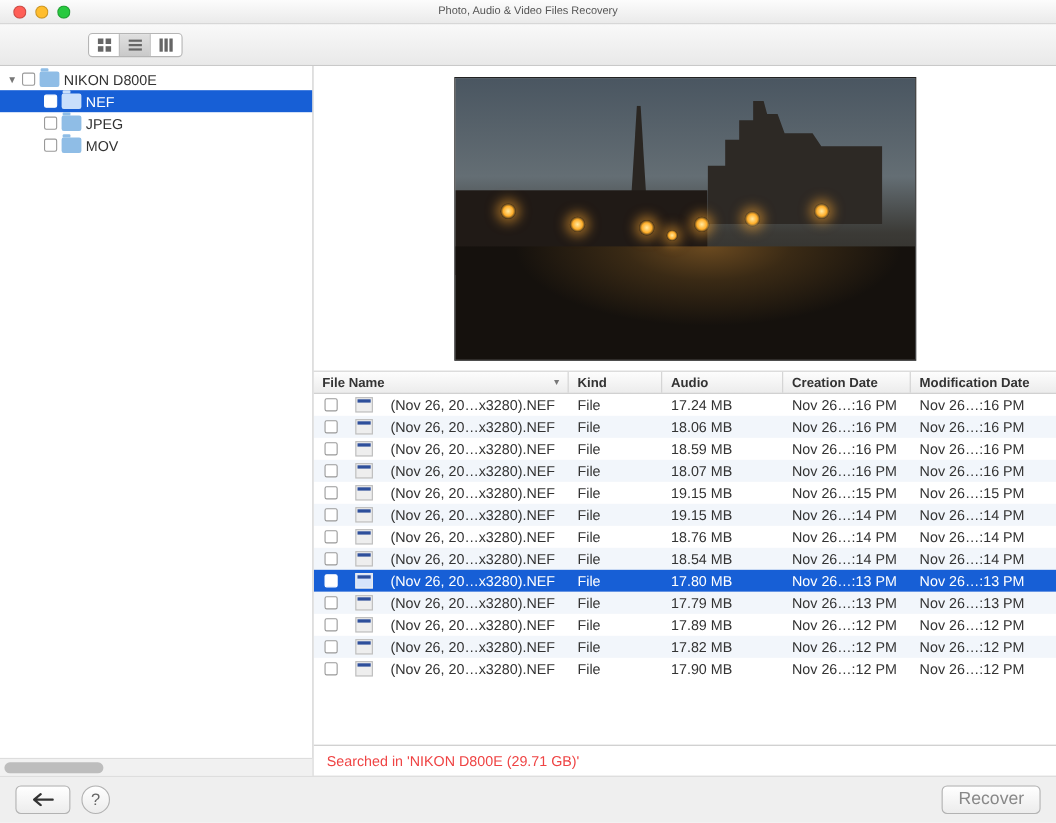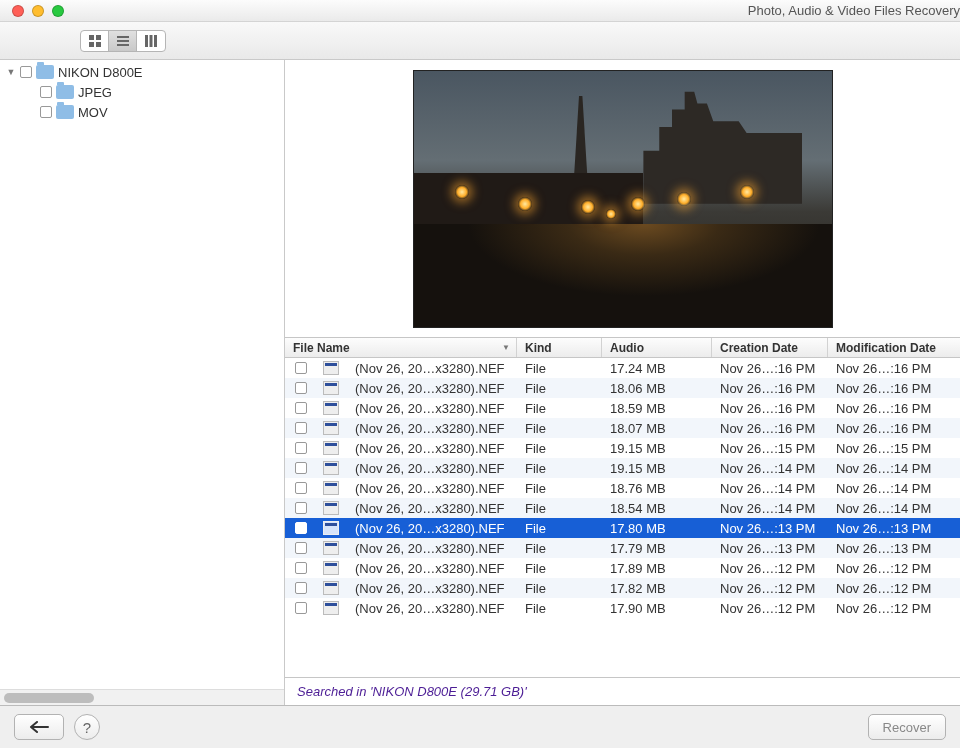--- a/index.html
+++ b/index.html
@@ -20,21 +20,21 @@
     align-items: center;
     background: linear-gradient(#fcfcfc,#eaeaea);
     border-bottom: 1px solid #d4d4d4;
     position: relative;
   }
   .traffic {
     display: flex; gap:8px; padding-left:12px;
   }
   .dot { width:12px; height:12px; border-radius:50%; border:1px solid rgba(0,0,0,.2);}
   .dot.red{background:#ff5f57;} .dot.yellow{background:#ffbd2e;} .dot.green{background:#28c940;}
-  .title { position:absolute; left:0; right:0; text-align:right; font-size:13px; color:#555;}
+  .title { position:absolute; left:0; right:0; text-align:center; font-size:10px; color:#555;}
   .toolbar {
     height: 38px; display:flex; align-items:center; padding-left:80px;
     background: linear-gradient(#f9f9f9,#e9e9e9); border-bottom:1px solid #c9c9c9;
   }
   .seg { display:flex; border:1px solid #b5b5b5; border-radius:4px; height:22px; overflow:hidden; background:#fff;}
   .seg div { width:28px; display:flex; align-items:center; justify-content:center; border-right:1px solid #b5b5b5;}
   .seg div:last-child{border-right:none;}
   .seg svg { width:14px; height:14px; fill:#666; }
   .seg .active { background:linear-gradient(#e0e0e0,#c9c9c9); }
   .body {
@@ -128,29 +128,29 @@
   .row .fico { width:16px; height:14px; background:#eee; border:1px solid #bbb; position:relative;}
   .row .fico::before{content:""; position:absolute; top:1px; left:1px; right:1px; height:3px; background:#2e4f9b;}
   .row.sel { background:#175fd6 !important; color:#fff;}
   .row.sel .cb{border-color:#fff;}
   .row.sel .fico{background:#d6e4fb;border-color:#eee;}
   .statusbar {
     height:28px; border-top:1px solid #c6c6c6; background:#fff;
     display:flex; align-items:center; justify-content:space-between;
     padding:0 12px; font-size:13px;
   }
-  .statusbar .right { font-style:italic; color:#4c1d95;}
+  .statusbar .right { color:#ef4444;}
   .bottombar {
     height:42px; display:flex; align-items:center; justify-content:space-between;
     padding:0 14px; background:#efefef;
   }
   .pillbtn {
     height:26px; min-width:44px; padding:0 14px; border:1px solid #b2b2b2; border-radius:5px;
     background:linear-gradient(#fff,#ececec); display:flex; align-items:center; justify-content:center;
-    font-size:13px; color:#555;
+    font-size:16px; color:#555;
   }
   .helpbtn {
     width:26px; height:26px; border:1px solid #b2b2b2; border-radius:50%;
     background:linear-gradient(#fff,#ececec); display:flex; align-items:center; justify-content:center;
     font-size:15px; color:#666; margin-left:10px;
   }
   .leftgrp { display:flex; align-items:center;}
   .recover { font-weight:500; color:#888;}
 </style>
 </head>
@@ -193,20 +193,26 @@
 </div>
 
 <div class="body">
   <div class="sidebar">
     <div class="tree">
       <div class="tree-row">
         <span class="disclosure">▼</span>
         <span class="cb"></span>
         <span class="folder"></span>
         <span class="lbl">NIKON D800E</span>
+      </div>
+      <div class="tree-row indent1 selected">
+        <span class="disclosure"></span>
+        <span class="cb"></span>
+        <span class="folder"></span>
+        <span class="lbl">NEF</span>
       </div>
       <div class="tree-row indent1">
         <span class="disclosure"></span>
         <span class="cb"></span>
         <span class="folder"></span>
         <span class="lbl">JPEG</span>
       </div>
       <div class="tree-row indent1">
         <span class="disclosure"></span>
         <span class="cb"></span>

